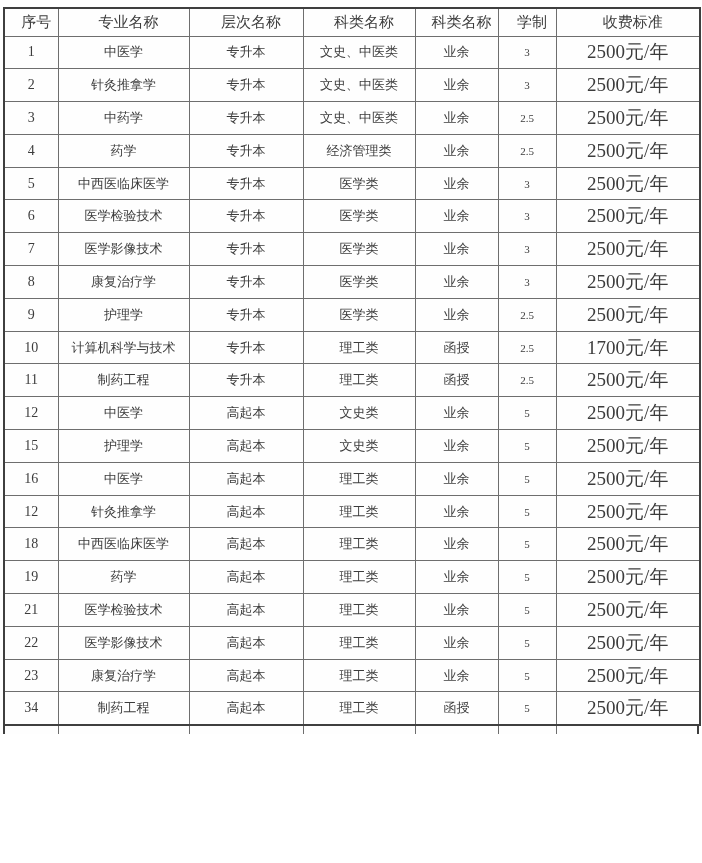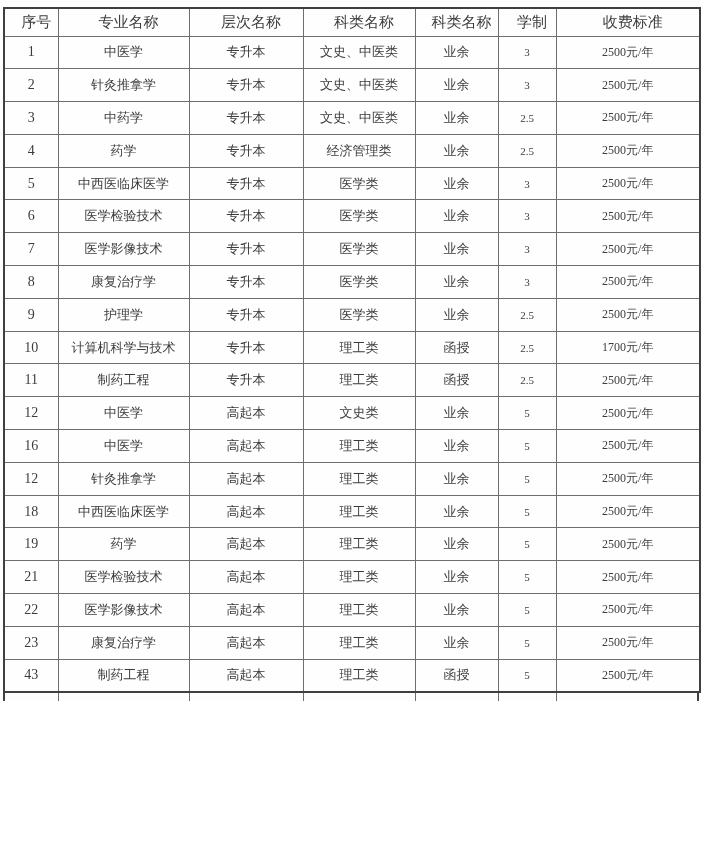--- a/index.html
+++ b/index.html
@@ -34,21 +34,21 @@
   }
   .fee-table thead tr { height: 28px; }
   .fee-table tbody tr { height: 32.8px; }
   .fee-table thead th { font-size: 15px; padding-left: 12px; }
   .fee-table tbody td:nth-child(1) { font-size: 14px; }
   .fee-table tbody td:nth-child(2),
   .fee-table tbody td:nth-child(3),
   .fee-table tbody td:nth-child(4),
   .fee-table tbody td:nth-child(5) { font-size: 13px; }
   .fee-table tbody td:nth-child(6) { font-size: 11px; }
-  .fee-table tbody td:nth-child(7) { font-size: 12px; }
+  .fee-table tbody td:nth-child(7) { font-size: 19px; }
   
   .cutoff-row {
     display: flex;
     width: 696px;
     height: 8px;
     border-left: 2px solid #3f3f3f;
     border-right: 2px solid #3f3f3f;
     background: #fefefe;
   }
   .cutoff-row .stub { border-right: 1px solid #6e6e6e; }
@@ -182,20 +182,29 @@
         <tr>
     <td>12</td>
     <td>中医学</td>
     <td>高起本</td>
     <td>文史类</td>
     <td>业余</td>
     <td>5</td>
     <td>2500元/年</td>
   </tr>
         <tr>
+    <td>15</td>
+    <td>护理学</td>
+    <td>高起本</td>
+    <td>文史类</td>
+    <td>业余</td>
+    <td>5</td>
+    <td>2500元/年</td>
+  </tr>
+        <tr>
     <td>16</td>
     <td>中医学</td>
     <td>高起本</td>
     <td>理工类</td>
     <td>业余</td>
     <td>5</td>
     <td>2500元/年</td>
   </tr>
         <tr>
     <td>12</td>
@@ -245,21 +254,21 @@
         <tr>
     <td>23</td>
     <td>康复治疗学</td>
     <td>高起本</td>
     <td>理工类</td>
     <td>业余</td>
     <td>5</td>
     <td>2500元/年</td>
   </tr>
         <tr>
-    <td>43</td>
+    <td>34</td>
     <td>制药工程</td>
     <td>高起本</td>
     <td>理工类</td>
     <td>函授</td>
     <td>5</td>
     <td>2500元/年</td>
   </tr>
       </tbody>
   </table>
 

